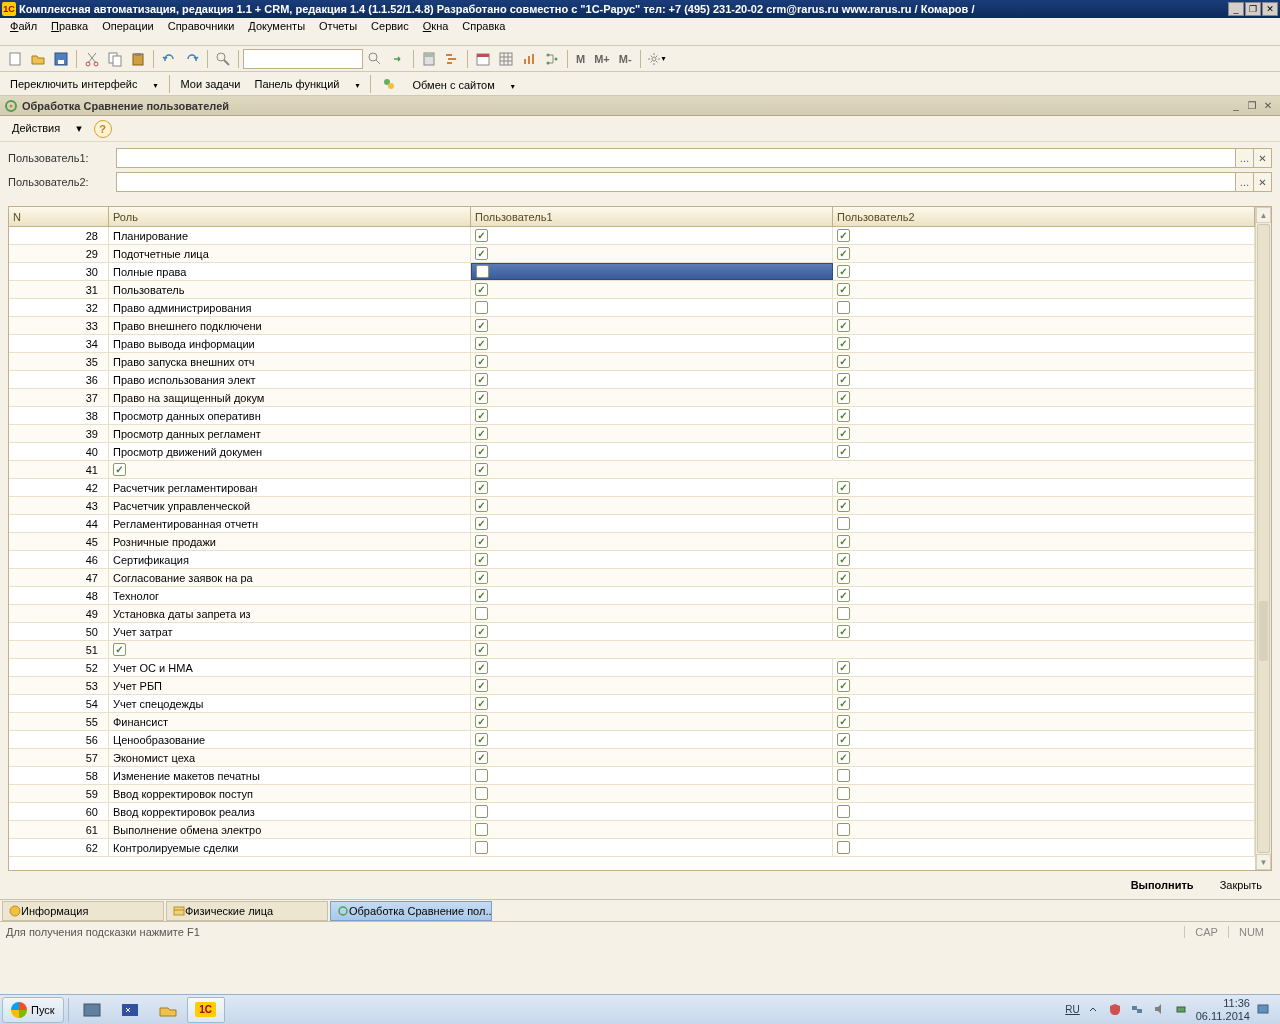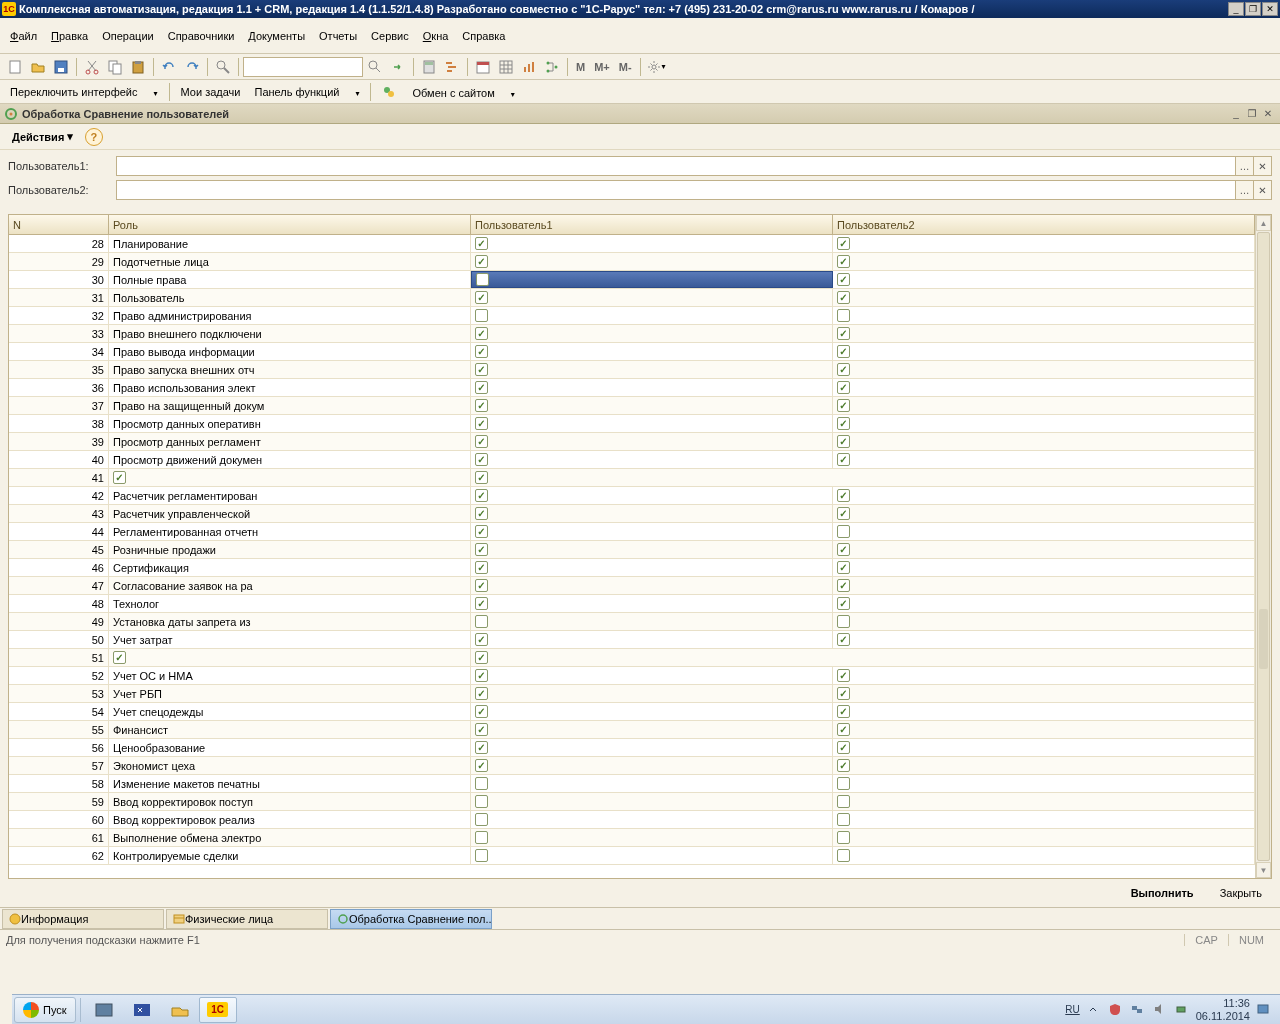--- a/index.html
+++ b/index.html
@@ -6,21 +6,21 @@
 body { background: #f5f1e6; width: 1280px; height: 1024px; overflow: hidden; position: relative; }
 
 
 .titlebar { background: linear-gradient(#1a3d7a, #0d2a5a); color: #fff; height: 18px; display: flex; align-items: center; padding: 0 2px; }
 .titlebar .icon-1c { width: 14px; height: 14px; background: #ffcc00; border-radius: 2px; margin-right: 3px; display: inline-flex; align-items: center; justify-content: center; font-size: 9px; color: #a00; font-weight: bold; }
 .titlebar .title-text { flex: 1; font-weight: bold; font-size: 11px; white-space: nowrap; overflow: hidden; }
 .titlebar .winbtns { display: flex; gap: 1px; }
 .titlebar .winbtn { width: 16px; height: 14px; background: #d4d0c8; border: 1px solid #888; display: flex; align-items: center; justify-content: center; font-size: 9px; color: #000; cursor: pointer; }
 
 
-.mainmenu { background: #f5f1e6; border-bottom: 1px solid #d0c8b0; height: 36px; display: flex; align-items: center; padding: 0 4px; gap: 2px; }
+.mainmenu { background: #f5f1e6; border-bottom: 1px solid #d0c8b0; height: 28px; display: flex; padding: 0 4px; gap: 2px; }
 .mainmenu .menuitem { padding: 2px 6px; cursor: pointer; }
 .mainmenu .menuitem u { text-decoration: underline; }
 
 
 .toolbar { background: #f5f1e6; height: 26px; display: flex; align-items: center; padding: 0 4px; gap: 1px; border-bottom: 1px solid #d0c8b0; }
 .tbtn { width: 22px; height: 22px; display: flex; align-items: center; justify-content: center; cursor: pointer; border: 1px solid transparent; }
 .tsep { width: 1px; height: 18px; background: #c0b890; margin: 0 3px; }
 .tcombo { height: 20px; border: 1px solid #c0b18a; background: #fff; min-width: 120px; display: flex; align-items: center; padding: 0 2px; }
 
 .subtoolbar { background: #f5f1e6; height: 24px; display: flex; align-items: center; padding: 0 4px; gap: 2px; border-bottom: 1px solid #d0c8b0; }
@@ -28,21 +28,21 @@
 .stbtn .dd { font-size: 8px; }
 
 
 .subwin-hdr { background: linear-gradient(#e0d9c2, #d4ccb0); height: 20px; display: flex; align-items: center; padding: 0 4px; border-bottom: 1px solid #b0a880; }
 .subwin-hdr .swicon { width: 14px; height: 14px; margin-right: 4px; }
 .subwin-hdr .swtitle { flex: 1; font-weight: bold; color: #333; }
 .subwin-hdr .swbtn { width: 16px; height: 14px; display: flex; align-items: center; justify-content: center; cursor: pointer; font-size: 10px; color: #555; }
 
 
 .actionsbar { background: #f5f1e6; height: 26px; display: flex; align-items: center; padding: 0 6px; gap: 6px; border-bottom: 1px solid #e0d8c0; }
-.actbtn { padding: 2px 6px; cursor: pointer; display: flex; align-items: center; gap: 3px; font-weight: bold; }
+.actbtn { padding: 2px 6px; cursor: pointer; display: flex; align-items: flex-start; gap: 16px; }
 .helpicon { width: 18px; height: 18px; border-radius: 50%; border: 1px solid #d8a030; background: #fff3d6; display: flex; align-items: center; justify-content: center; color: #c08020; font-weight: bold; cursor: pointer; }
 
 
 .userfields { padding: 6px 8px 10px 8px; }
 .userrow { display: flex; align-items: center; margin-bottom: 4px; gap: 24px; }
 .userrow label { width: 84px; color: #333; }
 .userrow .inputwrap { flex: 1; height: 20px; border: 1px solid #c0b18a; background: #fff; display: flex; align-items: center; position: relative; }
 .userrow .inputwrap input { flex: 1; border: 0; outline: 0; padding: 0 4px; height: 100%; font-size: 11px; }
 .userrow .inputbtn { width: 18px; height: 100%; border-left: 1px solid #c0b18a; display: flex; align-items: center; justify-content: center; cursor: pointer; font-size: 10px; color: #555; background: #f8f4e8; }
 
@@ -52,21 +52,21 @@
 .thead { display: flex; height: 20px; background: linear-gradient(#fdf8ea, #ece2c4); border-bottom: 1px solid #c0b18a; }
 .th { border-right: 1px solid #c0b18a; padding: 2px 4px; color: #5a4a20; display: flex; align-items: center; }
 .col-n { width: 100px; }
 .col-role { width: 362px; }
 .col-u1 { width: 362px; }
 .col-u2 { flex: 1; }
 .tbody { flex: 1; overflow: hidden; }
 .trow { display: flex; height: 18px; border-bottom: 1px solid #e8e0c8; }
 .trow:nth-child(even) { background: #fdfbf4; }
 .trow .tcell { border-right: 1px solid #e8e0c8; padding: 0 4px; display: flex; align-items: center; }
-.trow .tcell.col-n { justify-content: flex-end; padding-right: 4px; }
+.trow .tcell.col-n { justify-content: flex-end; padding-right: 10px; }
 .trow.selected { }
 .trow.selected .tcell.col-u1 { background: linear-gradient(#5a7ab8, #3a5a98); border: 1px solid #2a4a88; }
 .trow.selected .chk { background: #fff; }
 .chk { width: 13px; height: 13px; border: 1px solid #8a9a6a; background: #fff; display: inline-flex; align-items: center; justify-content: center; border-radius: 2px; }
 .chk.checked::after { content: "✓"; color: #4a7a2a; font-size: 10px; font-weight: bold; line-height: 1; }
 .scrolltrack { width: 16px; background: #f0ece0; border-left: 1px solid #d8d0b8; display: flex; flex-direction: column; }
 .scrollbtn { height: 16px; display: flex; align-items: center; justify-content: center; font-size: 8px; color: #888; background: #f5f1e6; border: 1px solid #d8d0b8; }
 .scrollthumb { flex: 1; margin: 1px; background: #e8e2cc; border: 1px solid #d0c8b0; border-radius: 2px; position: relative; }
 .scrollthumb-inner { position: absolute; top: 60%; left: 1px; right: 1px; height: 60px; background: #d8d2bc; border-radius: 2px; }
 
@@ -80,21 +80,21 @@
 .btab { height: 20px; width: 162px; display: flex; align-items: center; padding: 0 6px; background: #ece5d0; border: 1px solid #c8c0a8; cursor: pointer; overflow: hidden; white-space: nowrap; }
 .btab.active { background: linear-gradient(#c6dbf2, #a9c8e8); border-color: #7aa0c8; }
 .btab .tabicon { width: 12px; height: 12px; display: inline-flex; align-items: center; justify-content: center; flex-shrink: 0; }
 
 
 .statusbar { height: 20px; background: #f5f1e6; display: flex; align-items: center; padding: 0 6px; border-top: 1px solid #c8c0a8; color: #555; }
 .statusbar .statmsg { flex: 1; }
 .statusbar .statcell { padding: 0 10px; border-left: 1px solid #d0c8b0; color: #888; }
 
 
-.taskbar { position: absolute; bottom: 0; left: 12px; right: 0; height: 30px; background: linear-gradient(#dfe9f5, #c7d7ea); border-top: 1px solid #9ab0c8; display: flex; align-items: center; padding: 0 2px; }
+.taskbar { position: absolute; bottom: 0; left: 0; right: 0; height: 30px; background: linear-gradient(#dfe9f5, #c7d7ea); border-top: 1px solid #9ab0c8; display: flex; align-items: center; padding: 0 2px; }
 .startbtn { height: 26px; padding: 0 8px; display: flex; align-items: center; gap: 4px; background: linear-gradient(#f0f5fa, #d5e2f0); border: 1px solid #a8bcd0; border-radius: 3px; cursor: pointer; }
 .winflag { width: 16px; height: 16px; border-radius: 50%; background: conic-gradient(#f25022 0 90deg, #7fba00 90deg 180deg, #ffb900 180deg 270deg, #00a4ef 270deg 360deg); }
 .taskbar .tasksep { width: 1px; height: 24px; background: #a8bcd0; margin: 0 4px; }
 .taskbtn { width: 38px; height: 26px; display: flex; align-items: center; justify-content: center; border: 1px solid transparent; cursor: pointer; }
 .taskbtn.active { background: linear-gradient(#f5f9fd, #dce8f4); border: 1px solid #a0b8d0; border-radius: 2px; }
 .tray { margin-left: auto; display: flex; align-items: center; gap: 6px; padding: 0 6px; }
 .tray .trayicon { width: 16px; height: 16px; }
 .tray .clock { text-align: right; line-height: 1.1; font-size: 10px; color: #2a3a50; }
 
 

